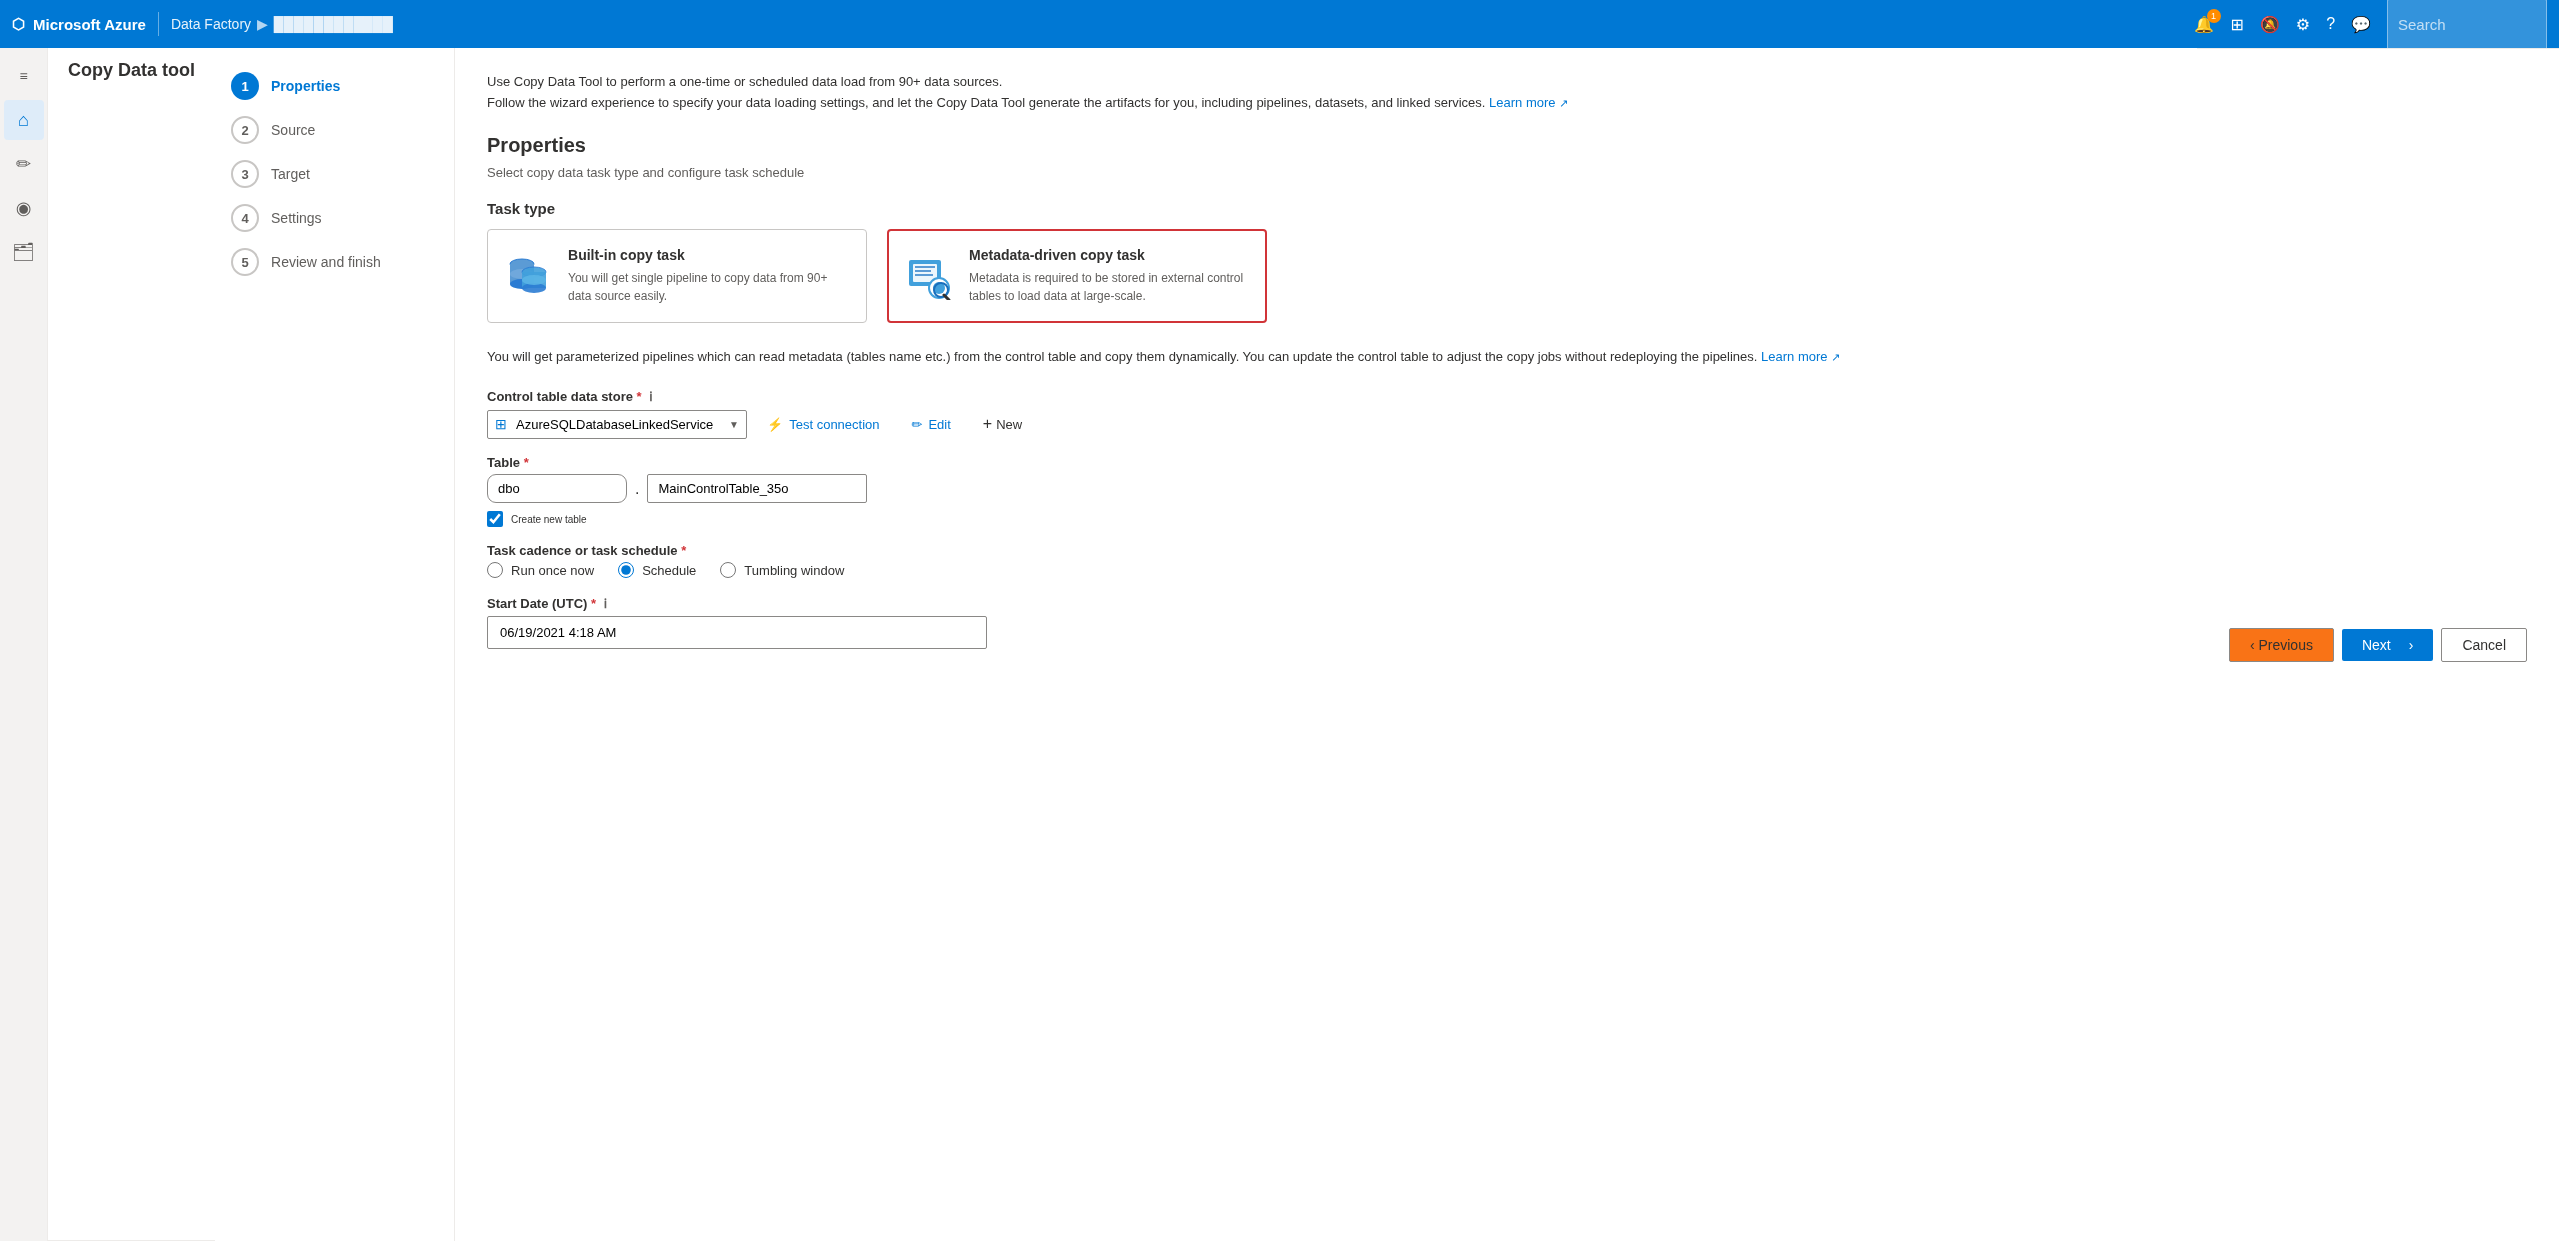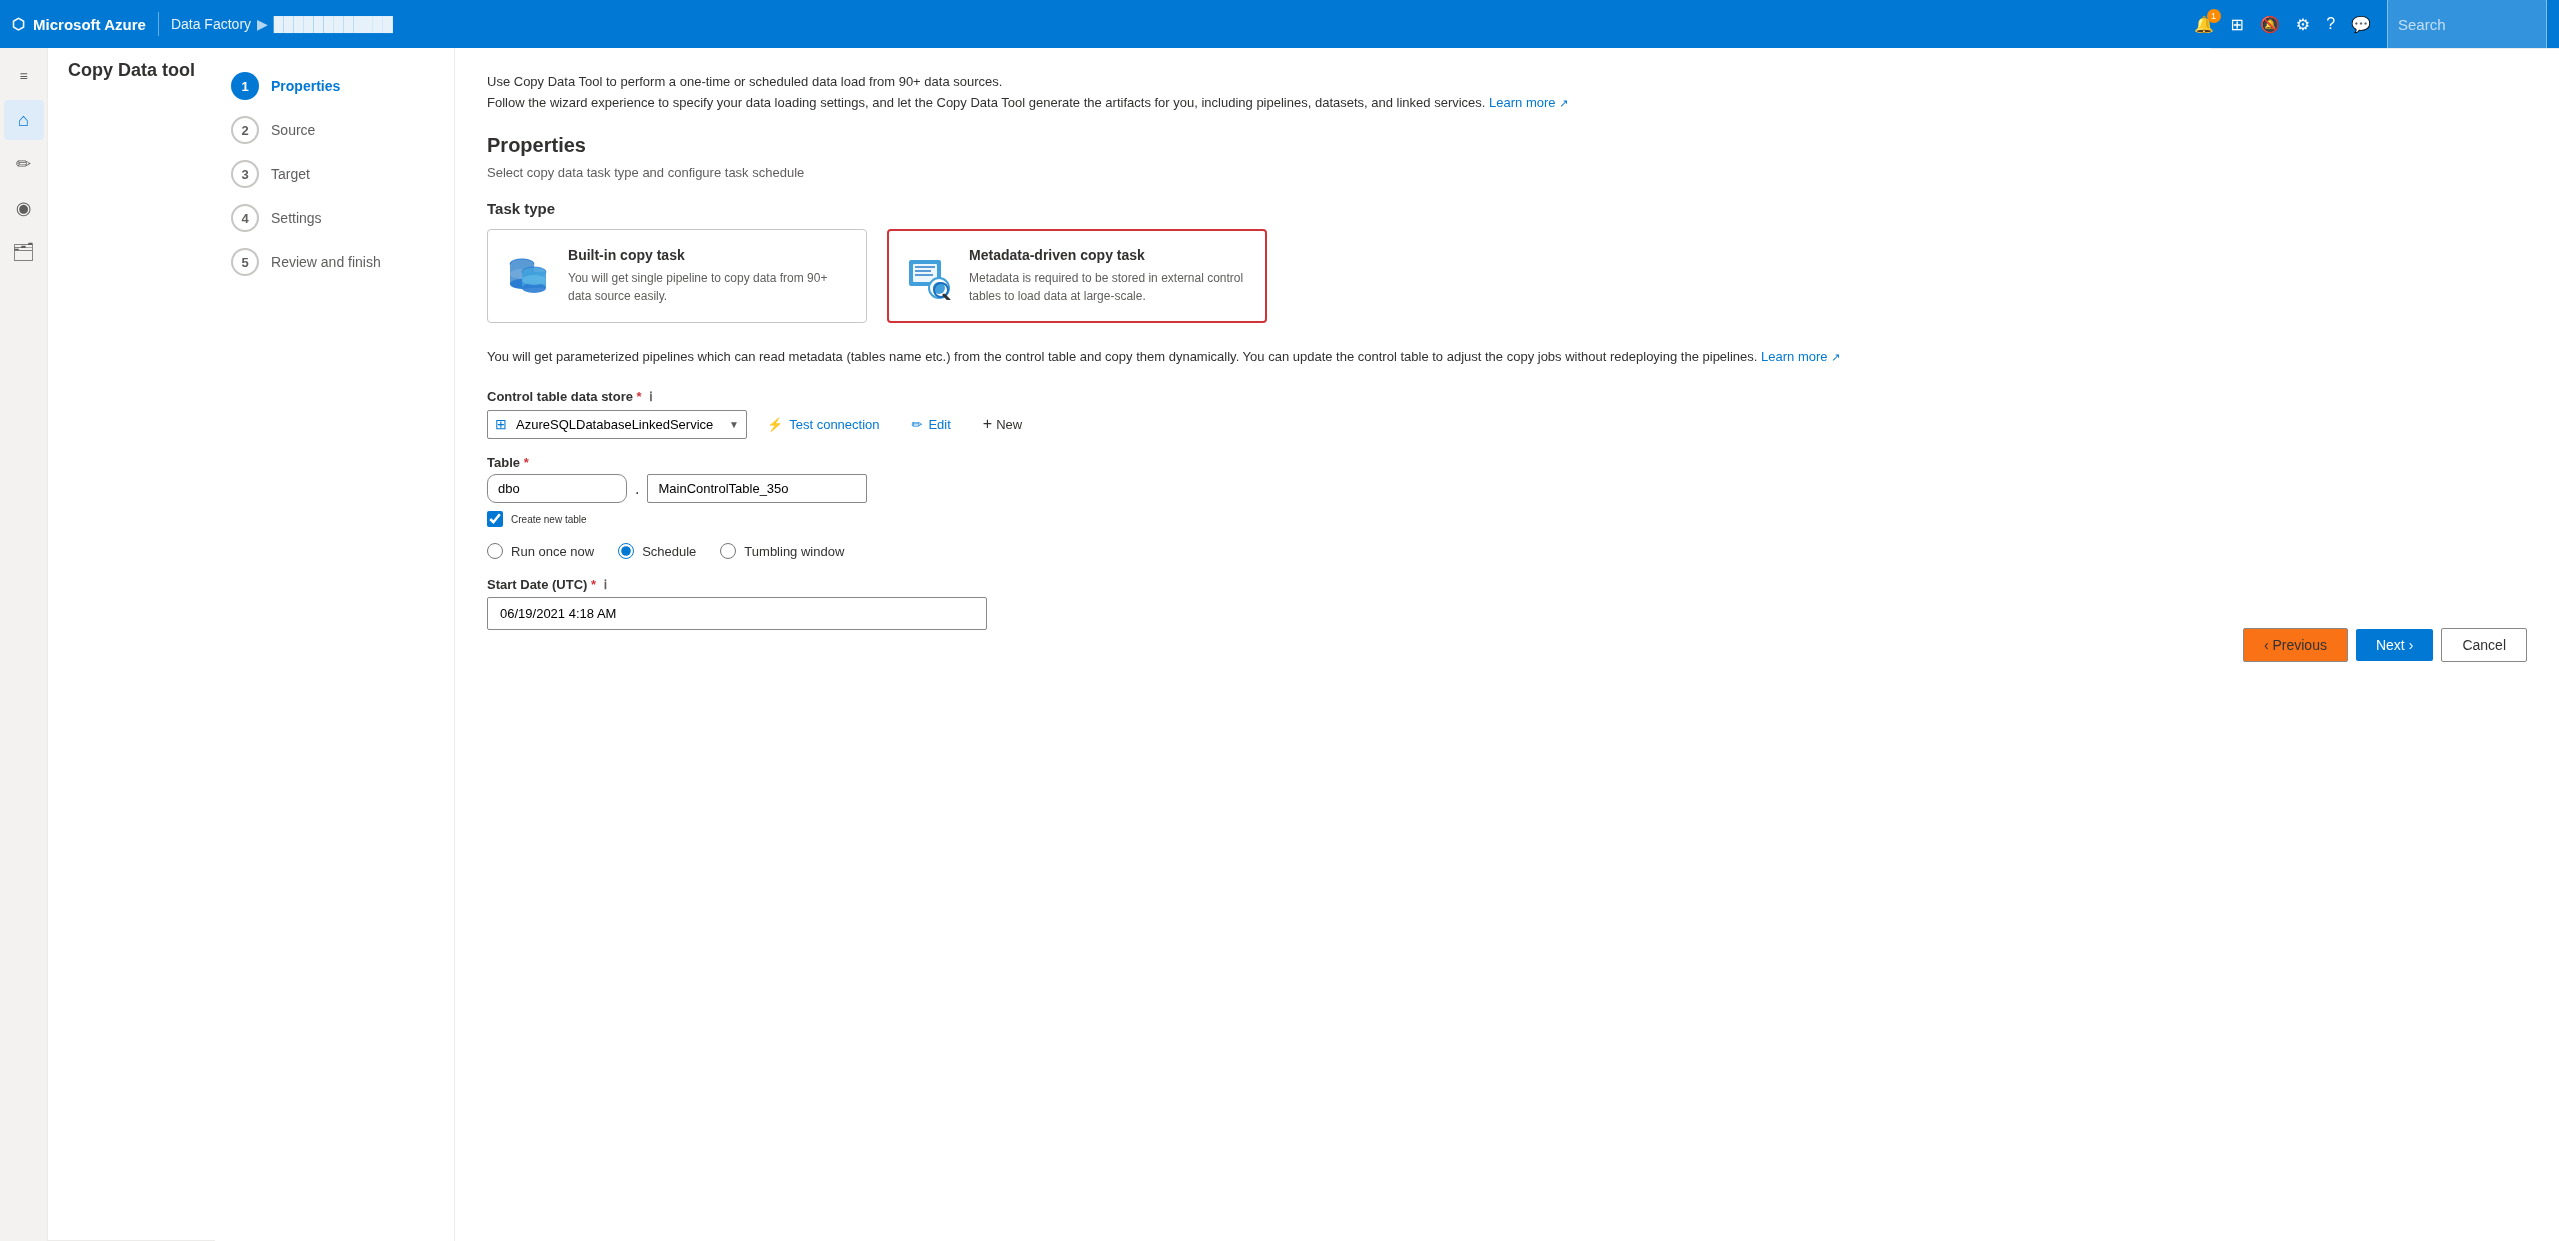--- a/index.html
+++ b/index.html
@@ -242,21 +242,21 @@
       gap: 8px;
     }
     .btn-primary {
       background: #0078d4;
       color: #fff;
       border: none;
       border-radius: 2px;
       padding: 8px 20px;
       font-size: 14px;
       cursor: pointer;
-      display: flex; align-items: center; gap: 4px;
+      display: flex; align-items: center; gap: 18px;
     }
     .btn-secondary {
       background: #f97316;
       color: #323130;
       border: 1px solid #8a8886;
       border-radius: 2px;
       padding: 8px 20px;
       font-size: 14px;
       cursor: pointer;
     }
@@ -450,20 +450,24 @@
             <span class="dot-separator">.</span>
             <input type="text" class="text-input text-input-md" value="MainControlTable_35o" style="">
           </div>
           <div class="checkbox-row">
             <input type="checkbox" id="createNewTable" checked="" style="">
             <label for="createNewTable" class="checkbox-label">Create new table</label>
           </div>
         </div>
 
         <div class="form-field">
+          <div class="field-label">
+            <span>Task cadence or task schedule</span>
+            <span class="required">*</span>
+          </div>
           <div class="radio-group">
             <div class="radio-option">
               <input type="radio" name="schedule" id="runOnce" style="">
               <label for="runOnce" class="radio-label">Run once now</label>
             </div>
             <div class="radio-option">
               <input type="radio" name="schedule" id="schedule" checked="" style="">
               <label for="schedule" class="radio-label">Schedule</label>
             </div>
             <div class="radio-option">

